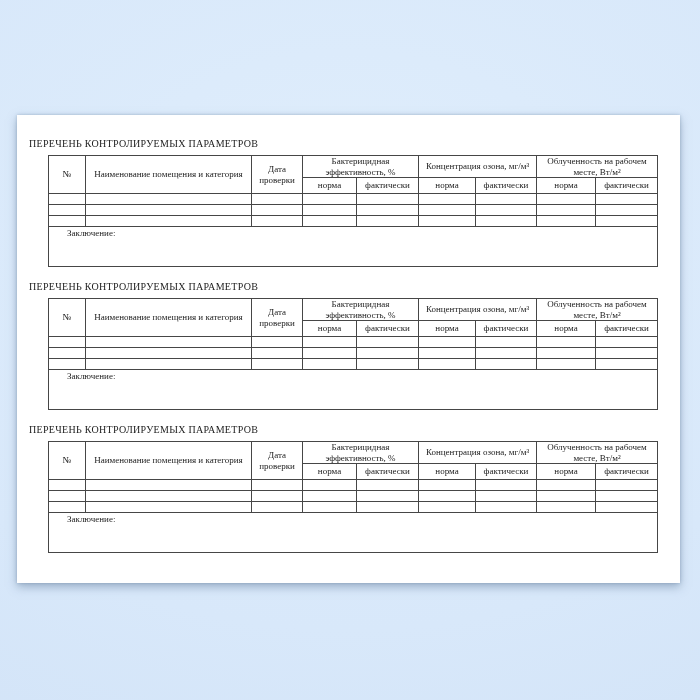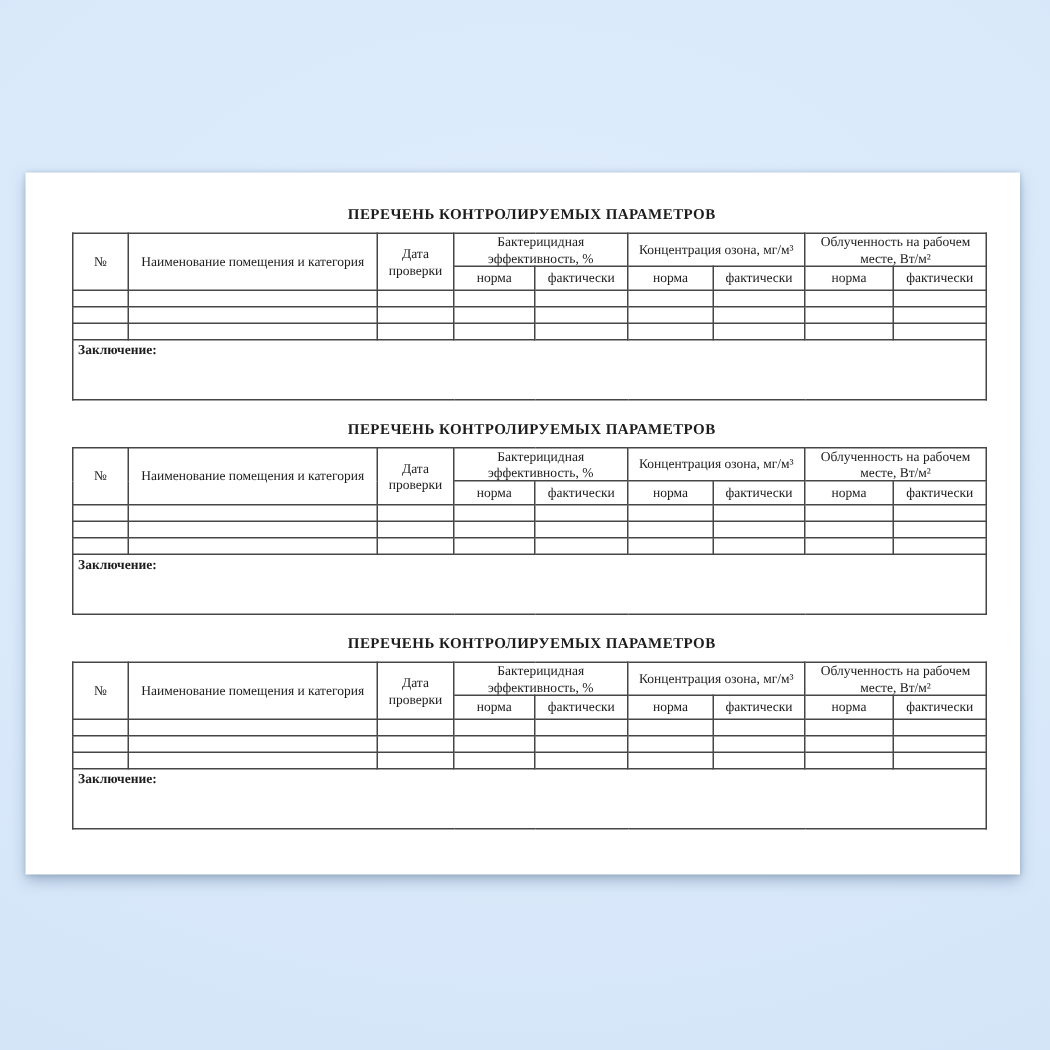--- a/index.html
+++ b/index.html
@@ -10,22 +10,21 @@
     font-family: "Liberation Serif", "DejaVu Serif", serif;
   }
   .sheet {
     position: absolute; left: 17px; top: 115px;
     width: 663px; height: 468px;
     background: #ffffff;
     box-shadow: 0 4px 9px rgba(98,123,153,0.50), 0 0 3px rgba(98,123,153,0.40);
   }
   .block-title {
     margin: 14px 0 6px 12px;
-    text-align: center;
-    font-size: 10px; font-weight: bold; letter-spacing: 0.3px;
+    font-size: 10px; font-weight: normal; letter-spacing: 0.3px;
     color: #1c1c1c;
   }
   .block:first-child .block-title { margin-top: 23px; }
   table.params {
     border-collapse: collapse; table-layout: fixed;
     width: 609px; margin-left: 31px;
     color: #1c1c1c;
   }
   .params th, .params td {
     border: 1px solid #464646;
@@ -40,21 +39,21 @@
   .c-date { width: 51px; }
   .c-s1 { width: 54px; } .c-s2 { width: 62px; }
   .c-s3 { width: 57px; } .c-s4 { width: 61px; }
   .c-s5 { width: 59px; } .c-s6 { width: 62px; }
   .group-row th { height: 22px; }
   .sub-row th   { height: 16px; }
   .data-row td  { height: 11px; padding: 0; }
   .conclusion-row td {
     height: 40px; text-align: left; vertical-align: top; padding: 1px 3px;
   }
-  .concl { font-weight: bold; font-size: 9px; }
+  .concl { font-weight: normal; font-size: 9px; margin-left: 15px; }
 </style>
 </head>
 <body>
 
 <div class="stage">
   <div class="sheet">
 
     <section class="block">
       <h2 class="block-title">ПЕРЕЧЕНЬ КОНТРОЛИРУЕМЫХ ПАРАМЕТРОВ</h2>
       <table class="params">

